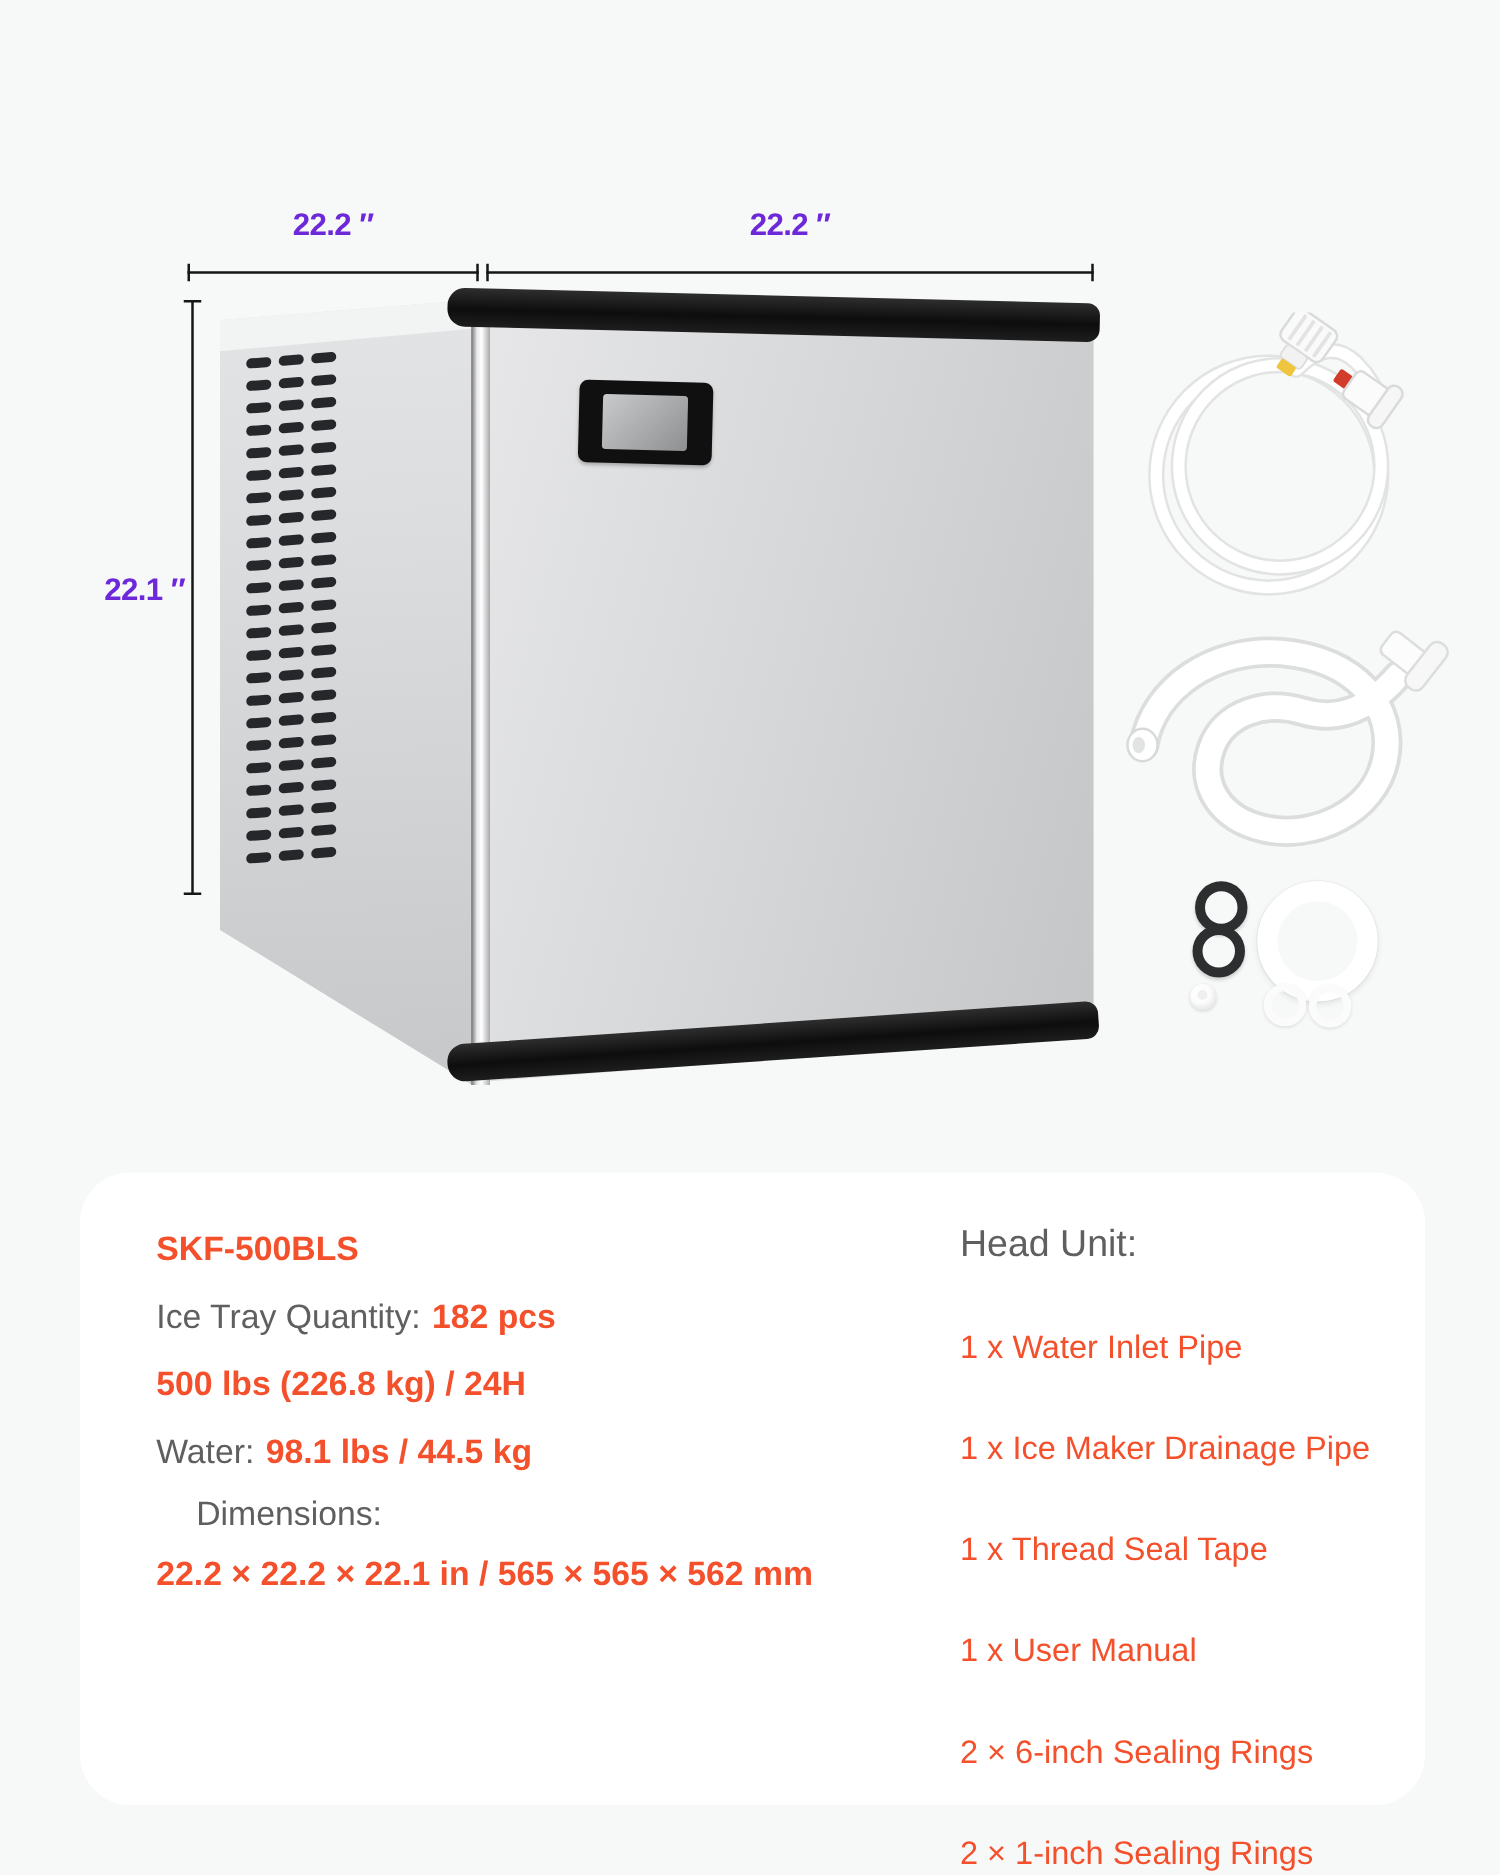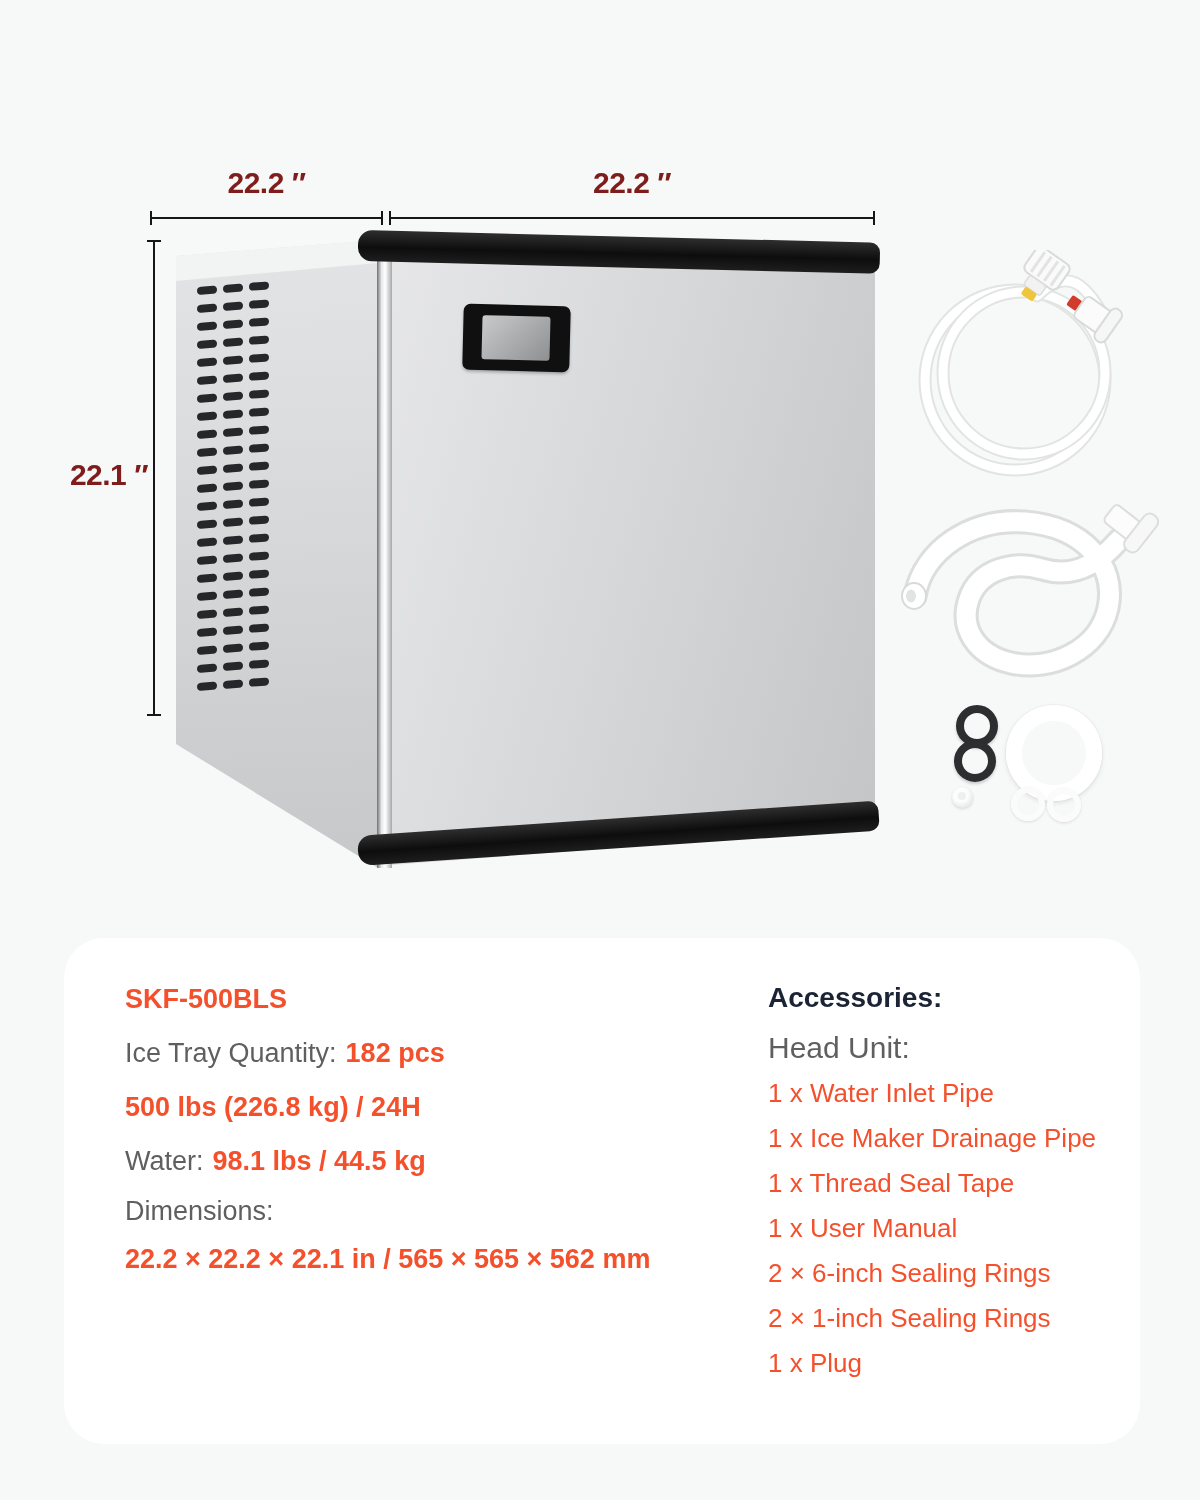--- a/index.html
+++ b/index.html
@@ -8,21 +8,21 @@
         font-family:"Liberation Sans","DejaVu Sans",sans-serif;}
   .layer{position:absolute;inset:0;}
 
   
   .hline{position:absolute;height:2px;background:#161616;}
   .hline::before,.hline::after{content:"";position:absolute;width:2px;height:14px;top:-6px;background:#161616;}
   .hline::before{left:0;} .hline::after{right:0;}
   .vline{position:absolute;width:2px;background:#161616;}
   .vline::before,.vline::after{content:"";position:absolute;height:2px;width:14px;left:-6px;background:#161616;}
   .vline::before{top:0;} .vline::after{bottom:0;}
-  .dim-label{position:absolute;font-size:30px;font-weight:700;color:#7f1d1d;letter-spacing:-0.5px;text-align:center;}
+  .dim-label{position:absolute;font-size:25px;font-weight:700;color:#6d28d9;letter-spacing:-0.5px;text-align:center;}
 
   
   .side-top{clip-path:polygon(176px 256px,378px 240px,378px 263px,176px 281px);background:#f2f3f3;}
   .side-panel{clip-path:polygon(176px 256px,378px 240px,378px 868px,176px 744px);
       background:linear-gradient(178deg,#ededee 0%,#dcdddf 28%,#c6c7c9 58%,#abacae 84%,#8f9092 100%);}
   .front-face{clip-path:polygon(378px 238px,875px 246px,875px 828px,378px 866px);
       background:linear-gradient(105deg,#f8f8f8 0%,#ececed 22%,#d6d7d9 48%,#c3c4c6 70%,#cbccce 86%,#dcdcdd 100%);}
   .edge-strip{position:absolute;left:377px;top:236px;width:15px;height:632px;
       background:linear-gradient(90deg,#6f7072 0%,#e8e8e8 30%,#ffffff 55%,#a7a8aa 100%);}
   .band{position:absolute;left:358px;width:522px;background:linear-gradient(180deg,#2e2e2e 0%,#0d0d0d 55%,#1e1e1e 100%);}
@@ -43,27 +43,27 @@
   .ring.small-white{width:22px;height:22px;border:6px solid #fbfbfb;box-shadow:0 1px 3px rgba(0,0,0,.12);}
   .plug{position:absolute;width:21px;height:21px;border-radius:50%;background:#fdfdfd;
       box-shadow:0 1px 3px rgba(0,0,0,.14), inset -2px -3px 4px rgba(0,0,0,.08);}
   .plug::after{content:"";position:absolute;left:6px;top:5px;width:8px;height:8px;border-radius:50%;background:#efefef;}
 
   
   .spec-panel{position:absolute;left:64px;top:938px;width:1076px;height:506px;background:#ffffff;border-radius:40px;}
   .spec-col-left{position:absolute;left:61px;top:34px;width:600px;}
   .spec-col-right{position:absolute;left:704px;top:34px;width:340px;}
   .spec-row{display:flex;align-items:center;height:54px;font-size:27px;white-space:nowrap;}
-  .spec-row.tight{height:46px;}
+  .spec-row.tight{height:46px;margin-left:32px;}
   .spec-row.value-line{height:50px;}
   .spec-label{color:var(--label,#5f5f5f);margin-right:9px;}
   .spec-value{color:var(--accent,#f4502c);font-weight:700;}
   .acc-title{height:52px;display:flex;align-items:center;font-size:28px;font-weight:700;color:var(--heading,#1b2435);}
   .acc-subtitle{height:47px;display:flex;align-items:center;font-size:30px;color:var(--label,#5f5f5f);}
-  .acc-item{height:45px;display:flex;align-items:center;font-size:26px;font-weight:500;color:var(--accent,#f4502c);white-space:nowrap;}
+  .acc-item{height:45px;display:flex;align-items:center;font-size:26px;font-weight:500;color:var(--accent,#f4502c);white-space:nowrap;margin-top:36px;}
 </style>
 </head>
 <body>
 
 <div class="page">
 
   <div class="hline" style="left:150px;top:217px;width:233px;"></div>
   <div class="hline" style="left:389px;top:217px;width:486px;"></div>
   <div class="vline" style="left:153px;top:240px;height:476px;"></div>
   <div class="dim-label" style="left:150px;top:166px;width:233px;">22.2 ″</div>
@@ -215,21 +215,20 @@
           <span class="spec-value">98.1 lbs / 44.5 kg</span>
         </div>
         <div class="spec-row tight">
           <span class="spec-label">Dimensions:</span>
         </div>
         <div class="spec-row value-line">
           <span class="spec-value">22.2 × 22.2 × 22.1 in / 565 × 565 × 562 mm</span>
         </div>
       </div>
     <div class="spec-col-right">
-      <div class="acc-title">Accessories:</div>
       <div class="acc-subtitle">Head Unit:</div>
       <div id="acc-list">
           <div class="acc-item">1 x Water Inlet Pipe</div>
           <div class="acc-item">1 x Ice Maker Drainage Pipe</div>
           <div class="acc-item">1 x Thread Seal Tape</div>
           <div class="acc-item">1 x User Manual</div>
           <div class="acc-item">2 × 6-inch Sealing Rings</div>
           <div class="acc-item">2 × 1-inch Sealing Rings</div>
           <div class="acc-item">1 x Plug</div>
         </div>

